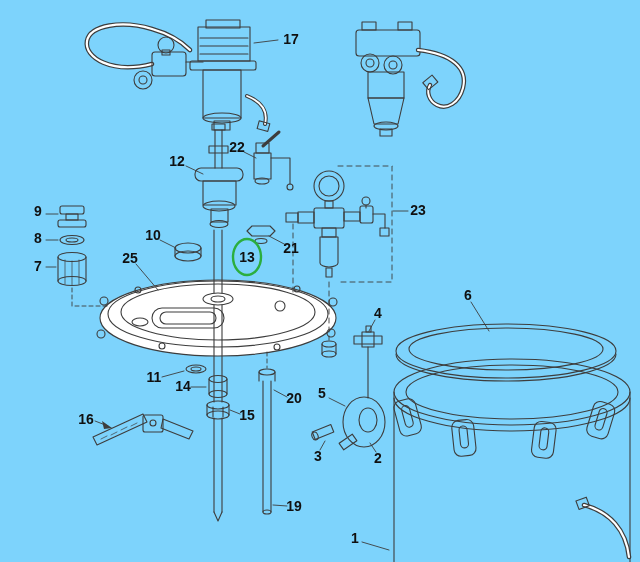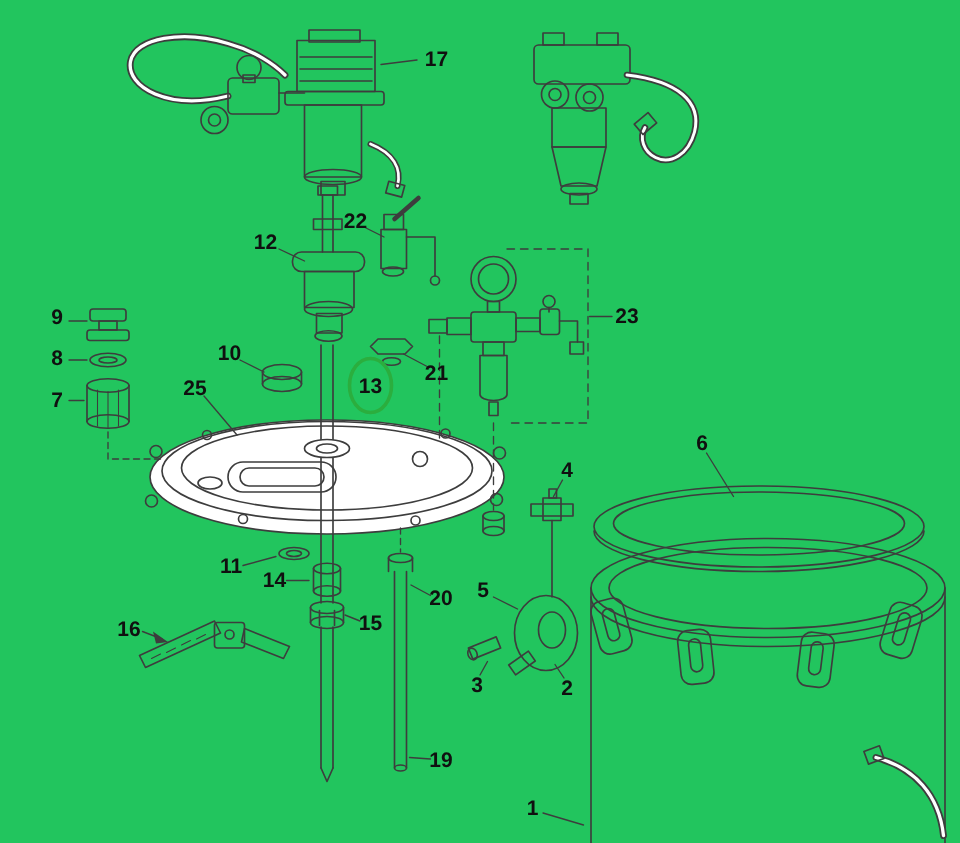--- a/index.html
+++ b/index.html
@@ -1,17 +1,17 @@
 <!DOCTYPE html>
 <html><head>
 <meta charset="utf-8">
 <style>
   html,body{margin:0;padding:0;background:#ffffff;}
   .stage{
-    width:640px;height:562px;position:relative;background:#22c55e;
+    width:640px;height:562px;position:relative;background:#7dd3fc;
     font-family:"Liberation Sans",sans-serif;overflow:hidden;
   }
   svg{display:block}
   text.part-label{
     font-family:"Liberation Sans",sans-serif;
     font-size:14px;font-weight:600;fill:#101010;
   }
 </style>
 </head>
 <body>

